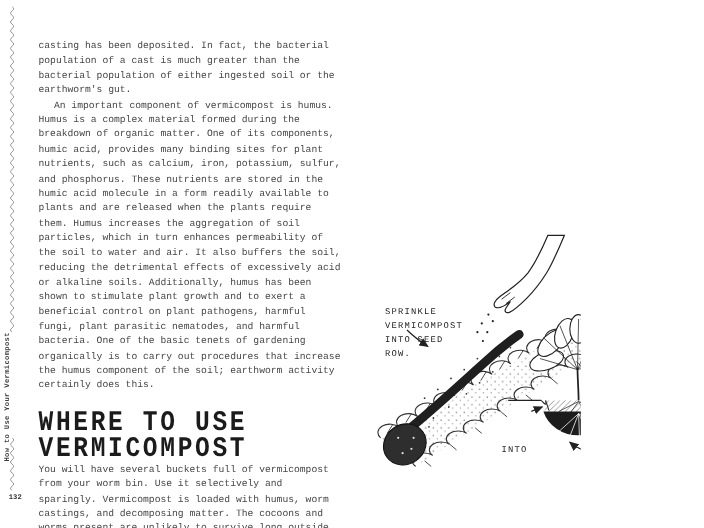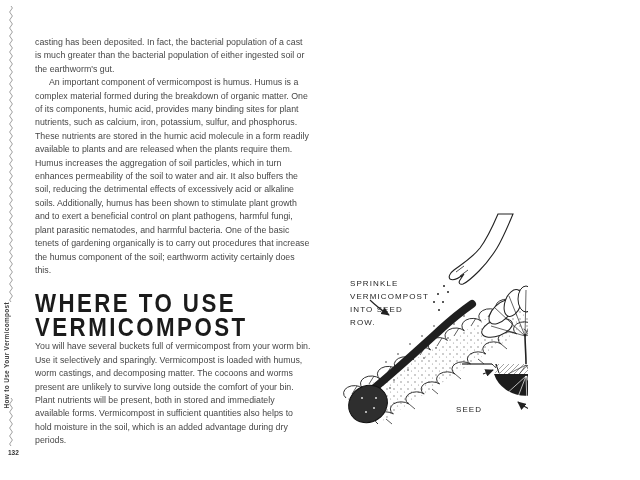--- a/index.html
+++ b/index.html
@@ -1,17 +1,17 @@
 <!DOCTYPE html>
 <html><head>
 <meta charset="utf-8">
 <style>
   html,body{margin:0;padding:0;background:#fff;}
   #book{position:relative;width:528px;height:480px;background:#ffffff;overflow:hidden;
-        font-family:Liberation Sans, sans-serif;color:#444;}
+        font-family:Liberation Mono, monospace;color:#444;}
   .page{position:absolute;top:0;height:480px;width:320px;}
   #page-left{left:0;} #page-right{left:320px;}
   .textcol{position:absolute;font-size:8.8px;line-height:13.4px;color:#474747;text-align:left;}
   #left-text{left:35px;top:36px;width:276px;}
   p{margin:0;}
   .indent{text-indent:14px;}
   .chapter-head{font-weight:bold;color:#1b1b1b;font-size:23px;line-height:21px;
       letter-spacing:2.5px;white-space:pre-line;margin:15px 0 6px 0;
       transform:scale(.97,1.12);transform-origin:left top;}
   .hand{position:absolute;font-size:8px;letter-spacing:1.1px;line-height:13px;color:#1e1e1e;
@@ -174,21 +174,21 @@
       <path d="M200,198 C194,198 188,195 182,190" marker-end="url(#ah)"></path>
     </g>
   </svg>
 
   <div class="hand" style="left:350px;top:240px;width:92px;">SPRINKLE
 VERMICOMPOST
 INTO SEED
 ROW.</div>
   <div class="hand" style="left:538px;top:276px;width:78px;text-align:center;">TRANSPLANTED
 SEEDLING</div>
-  <div class="hand" style="left:456px;top:366px;">SEED</div>
+  <div class="hand" style="left:456px;top:366px;">INTO</div>
   <div class="hand" style="left:536px;top:405px;">VERMICOMPOST</div>
 
   <svg class="rail" style="left:8px;top:6px;" width="7" height="296">
       <path class="squiggle" fill="none" stroke="#888" stroke-width="0.8" d="M3 0 Q5.8 2 3 4 Q0.2 6 3 8 Q5.8 10 3 12 Q0.2 14 3 16 Q5.8 18 3 20 Q0.2 22 3 24 Q5.8 26 3 28 Q0.2 30 3 32 Q5.8 34 3 36 Q0.2 38 3 40 Q5.8 42 3 44 Q0.2 46 3 48 Q5.8 50 3 52 Q0.2 54 3 56 Q5.8 58 3 60 Q0.2 62 3 64 Q5.8 66 3 68 Q0.2 70 3 72 Q5.8 74 3 76 Q0.2 78 3 80 Q5.8 82 3 84 Q0.2 86 3 88 Q5.8 90 3 92 Q0.2 94 3 96 Q5.8 98 3 100 Q0.2 102 3 104 Q5.8 106 3 108 Q0.2 110 3 112 Q5.8 114 3 116 Q0.2 118 3 120 Q5.8 122 3 124 Q0.2 126 3 128 Q5.8 130 3 132 Q0.2 134 3 136 Q5.8 138 3 140 Q0.2 142 3 144 Q5.8 146 3 148 Q0.2 150 3 152 Q5.8 154 3 156 Q0.2 158 3 160 Q5.8 162 3 164 Q0.2 166 3 168 Q5.8 170 3 172 Q0.2 174 3 176 Q5.8 178 3 180 Q0.2 182 3 184 Q5.8 186 3 188 Q0.2 190 3 192 Q5.8 194 3 196 Q0.2 198 3 200 Q5.8 202 3 204 Q0.2 206 3 208 Q5.8 210 3 212 Q0.2 214 3 216 Q5.8 218 3 220 Q0.2 222 3 224 Q5.8 226 3 228 Q0.2 230 3 232 Q5.8 234 3 236 Q0.2 238 3 240 Q5.8 242 3 244 Q0.2 246 3 248 Q5.8 250 3 252 Q0.2 254 3 256 Q5.8 258 3 260 Q0.2 262 3 264 Q5.8 266 3 268 Q0.2 270 3 272 Q5.8 274 3 276 Q0.2 278 3 280 Q5.8 282 3 284 Q0.2 286 3 288 Q5.8 290 3 292 Q0.2 294 3 296"></path>
     </svg>
   <svg class="rail" style="left:8px;top:398px;" width="7" height="48">
       <path class="squiggle" fill="none" stroke="#888" stroke-width="0.8" d="M3 0 Q5.8 2 3 4 Q0.2 6 3 8 Q5.8 10 3 12 Q0.2 14 3 16 Q5.8 18 3 20 Q0.2 22 3 24 Q5.8 26 3 28 Q0.2 30 3 32 Q5.8 34 3 36 Q0.2 38 3 40 Q5.8 42 3 44 Q0.2 46 3 48"></path>
     </svg>
   <svg class="rail" style="left:622px;top:6px;" width="7" height="320">
       <path class="squiggle" fill="none" stroke="#888" stroke-width="0.8" d="M3 0 Q5.8 2 3 4 Q0.2 6 3 8 Q5.8 10 3 12 Q0.2 14 3 16 Q5.8 18 3 20 Q0.2 22 3 24 Q5.8 26 3 28 Q0.2 30 3 32 Q5.8 34 3 36 Q0.2 38 3 40 Q5.8 42 3 44 Q0.2 46 3 48 Q5.8 50 3 52 Q0.2 54 3 56 Q5.8 58 3 60 Q0.2 62 3 64 Q5.8 66 3 68 Q0.2 70 3 72 Q5.8 74 3 76 Q0.2 78 3 80 Q5.8 82 3 84 Q0.2 86 3 88 Q5.8 90 3 92 Q0.2 94 3 96 Q5.8 98 3 100 Q0.2 102 3 104 Q5.8 106 3 108 Q0.2 110 3 112 Q5.8 114 3 116 Q0.2 118 3 120 Q5.8 122 3 124 Q0.2 126 3 128 Q5.8 130 3 132 Q0.2 134 3 136 Q5.8 138 3 140 Q0.2 142 3 144 Q5.8 146 3 148 Q0.2 150 3 152 Q5.8 154 3 156 Q0.2 158 3 160 Q5.8 162 3 164 Q0.2 166 3 168 Q5.8 170 3 172 Q0.2 174 3 176 Q5.8 178 3 180 Q0.2 182 3 184 Q5.8 186 3 188 Q0.2 190 3 192 Q5.8 194 3 196 Q0.2 198 3 200 Q5.8 202 3 204 Q0.2 206 3 208 Q5.8 210 3 212 Q0.2 214 3 216 Q5.8 218 3 220 Q0.2 222 3 224 Q5.8 226 3 228 Q0.2 230 3 232 Q5.8 234 3 236 Q0.2 238 3 240 Q5.8 242 3 244 Q0.2 246 3 248 Q5.8 250 3 252 Q0.2 254 3 256 Q5.8 258 3 260 Q0.2 262 3 264 Q5.8 266 3 268 Q0.2 270 3 272 Q5.8 274 3 276 Q0.2 278 3 280 Q5.8 282 3 284 Q0.2 286 3 288 Q5.8 290 3 292 Q0.2 294 3 296 Q5.8 298 3 300 Q0.2 302 3 304 Q5.8 306 3 308 Q0.2 310 3 312 Q5.8 314 3 316 Q0.2 318 3 320"></path>

